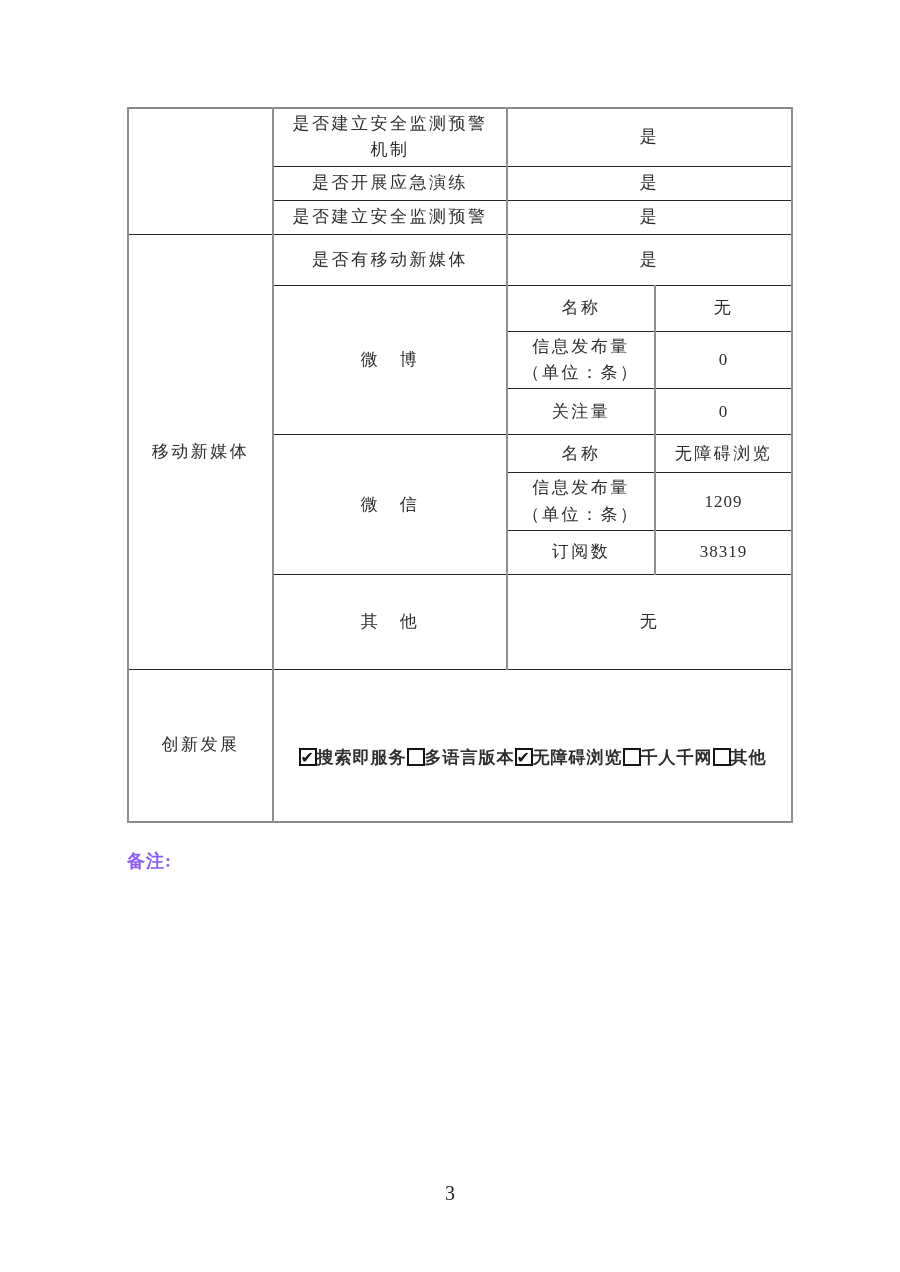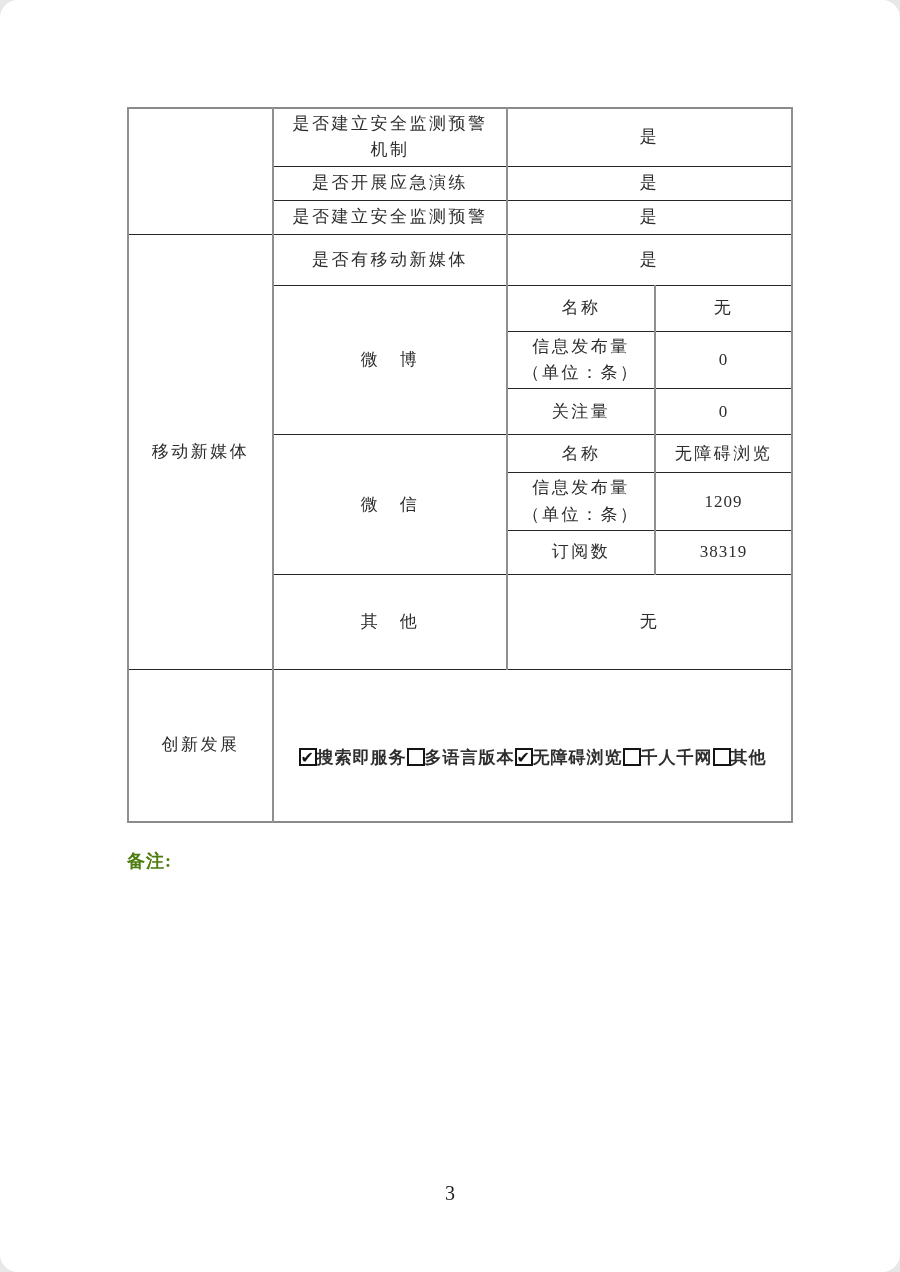--- a/index.html
+++ b/index.html
@@ -6,21 +6,20 @@
   html, body { background: #e8e8e8; }
   .page {
     position: relative;
     width: 900px;
     height: 1272px;
     background: #ffffff;
     margin: 0 auto;
     font-family: "Liberation Serif", "DejaVu Serif", serif;
     color: #2e2e2e;
     overflow: hidden;
-    border-radius: 18px;
   }
   table.report-table {
     position: absolute;
     left: 127px;
     top: 107px;
     width: 664px;
     border-collapse: collapse;
     table-layout: fixed;
     border: 2px solid #8a8a8a;
   }
@@ -78,21 +77,21 @@
     font-family: "DejaVu Sans", sans-serif;
   }
   .cb-label { letter-spacing: 1px; font-weight: bold; }
   .remarks {
     position: absolute;
     left: 127px;
     top: 849px;
     font-size: 18px;
     font-weight: bold;
     letter-spacing: 1px;
-    color: #4d7c0f;
+    color: #8b5cf6;
   }
   .page-number {
     position: absolute;
     left: 0;
     top: 1182px;
     width: 100%;
     text-align: center;
     font-size: 20px;
     color: #1d1d1d;
   }

